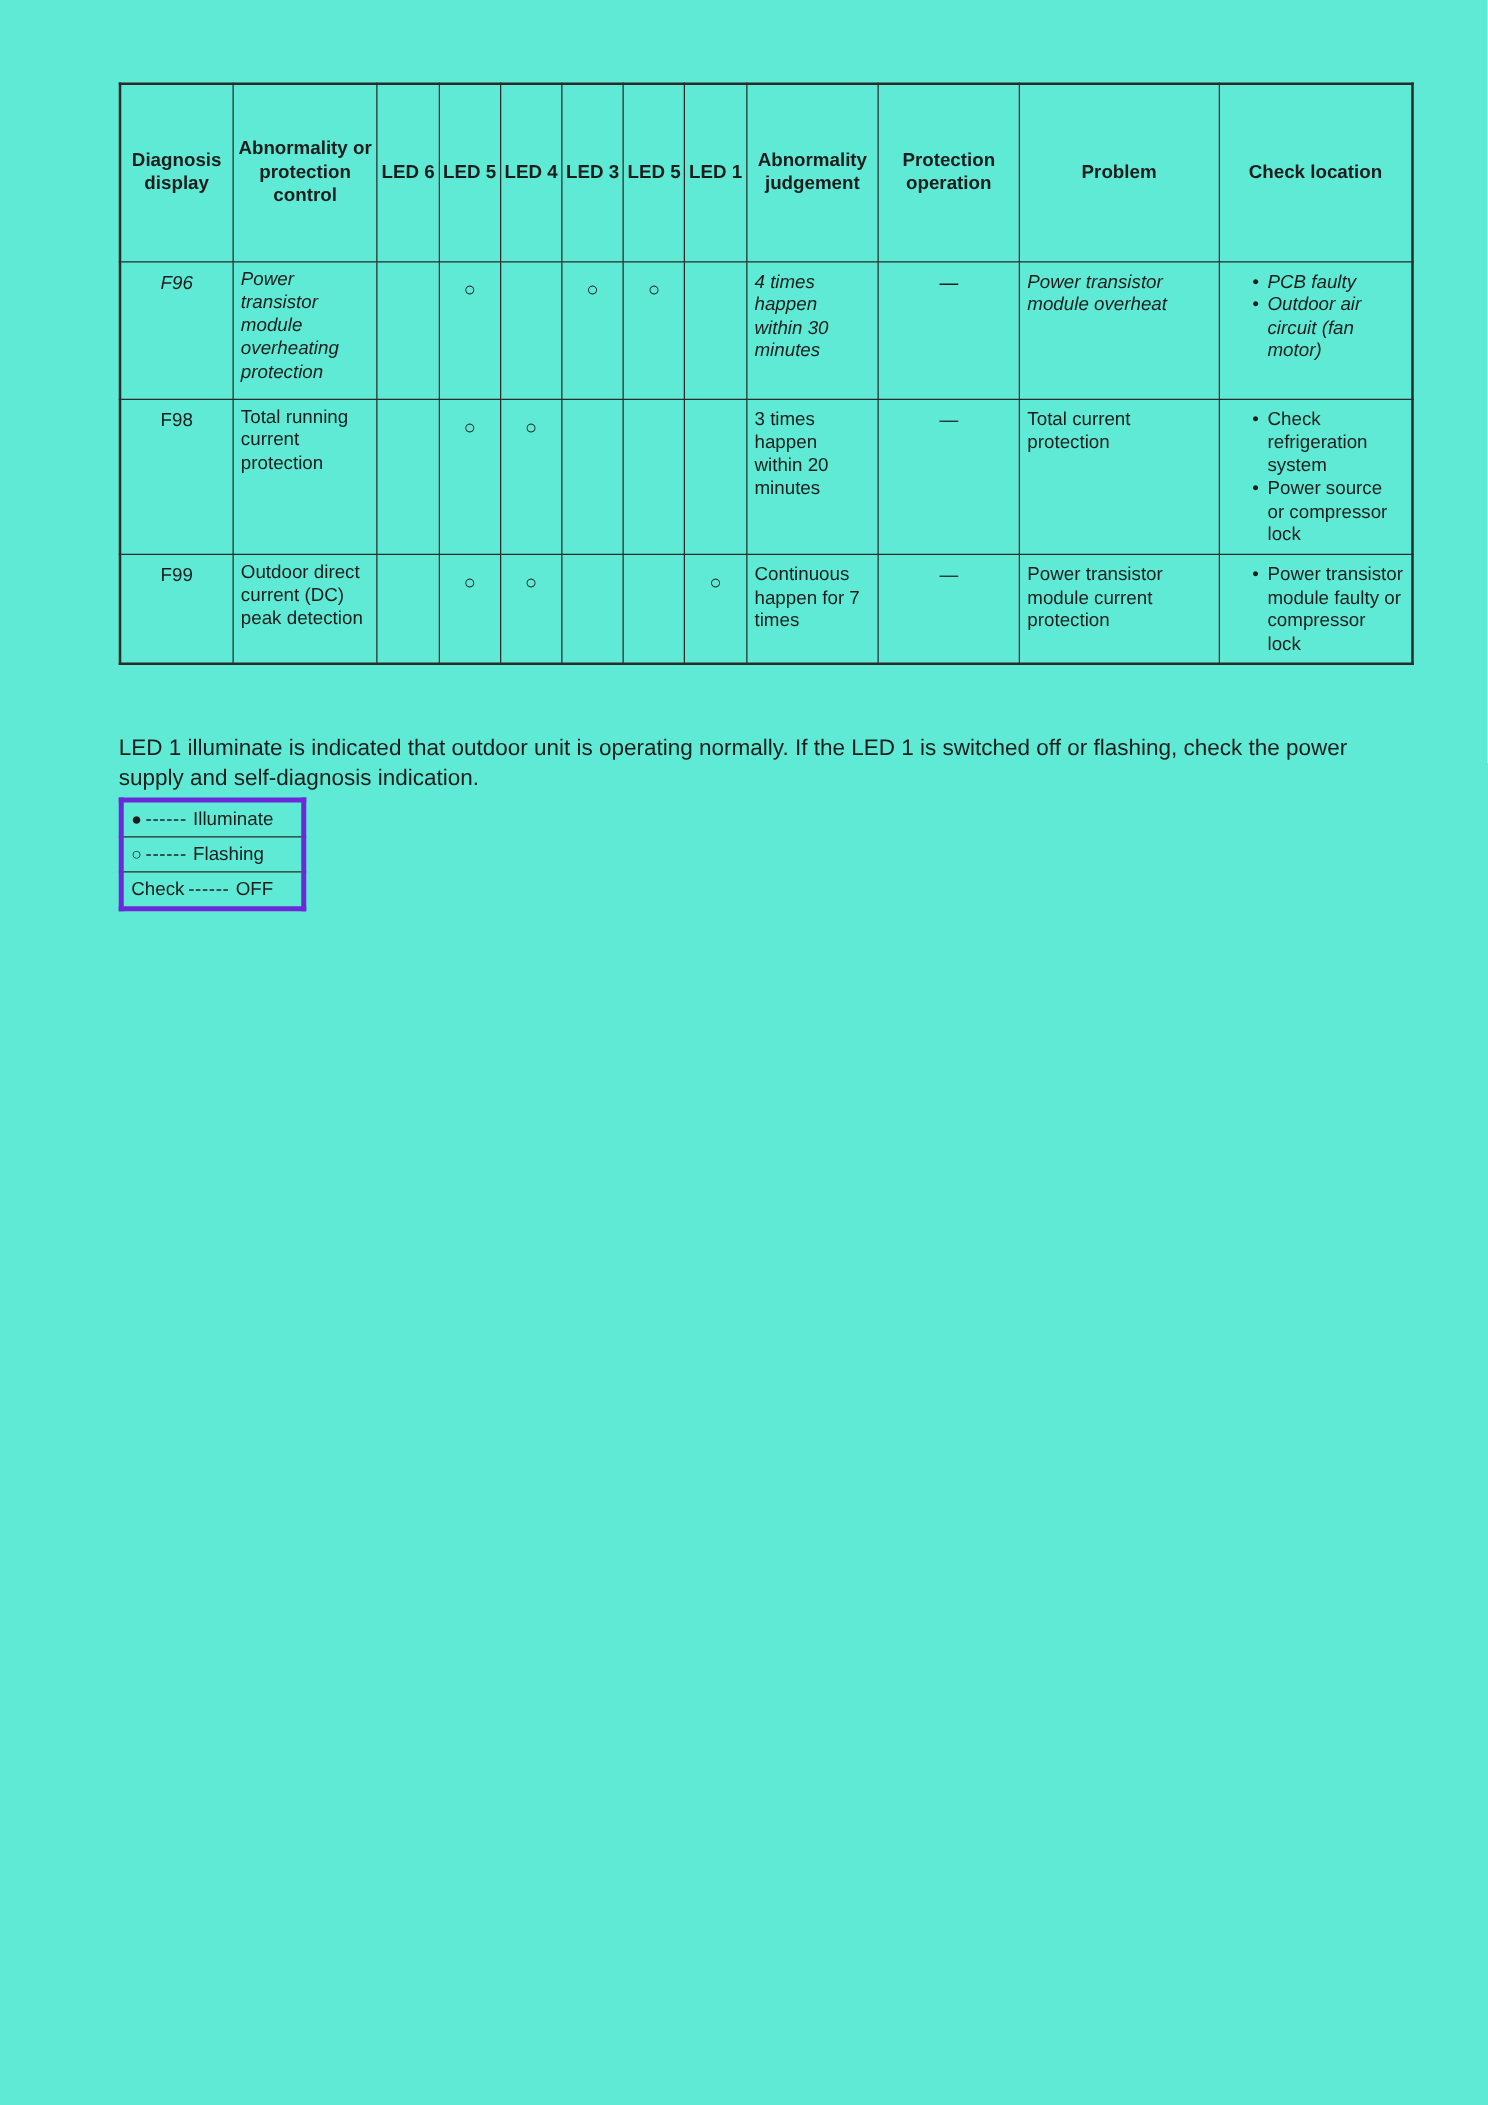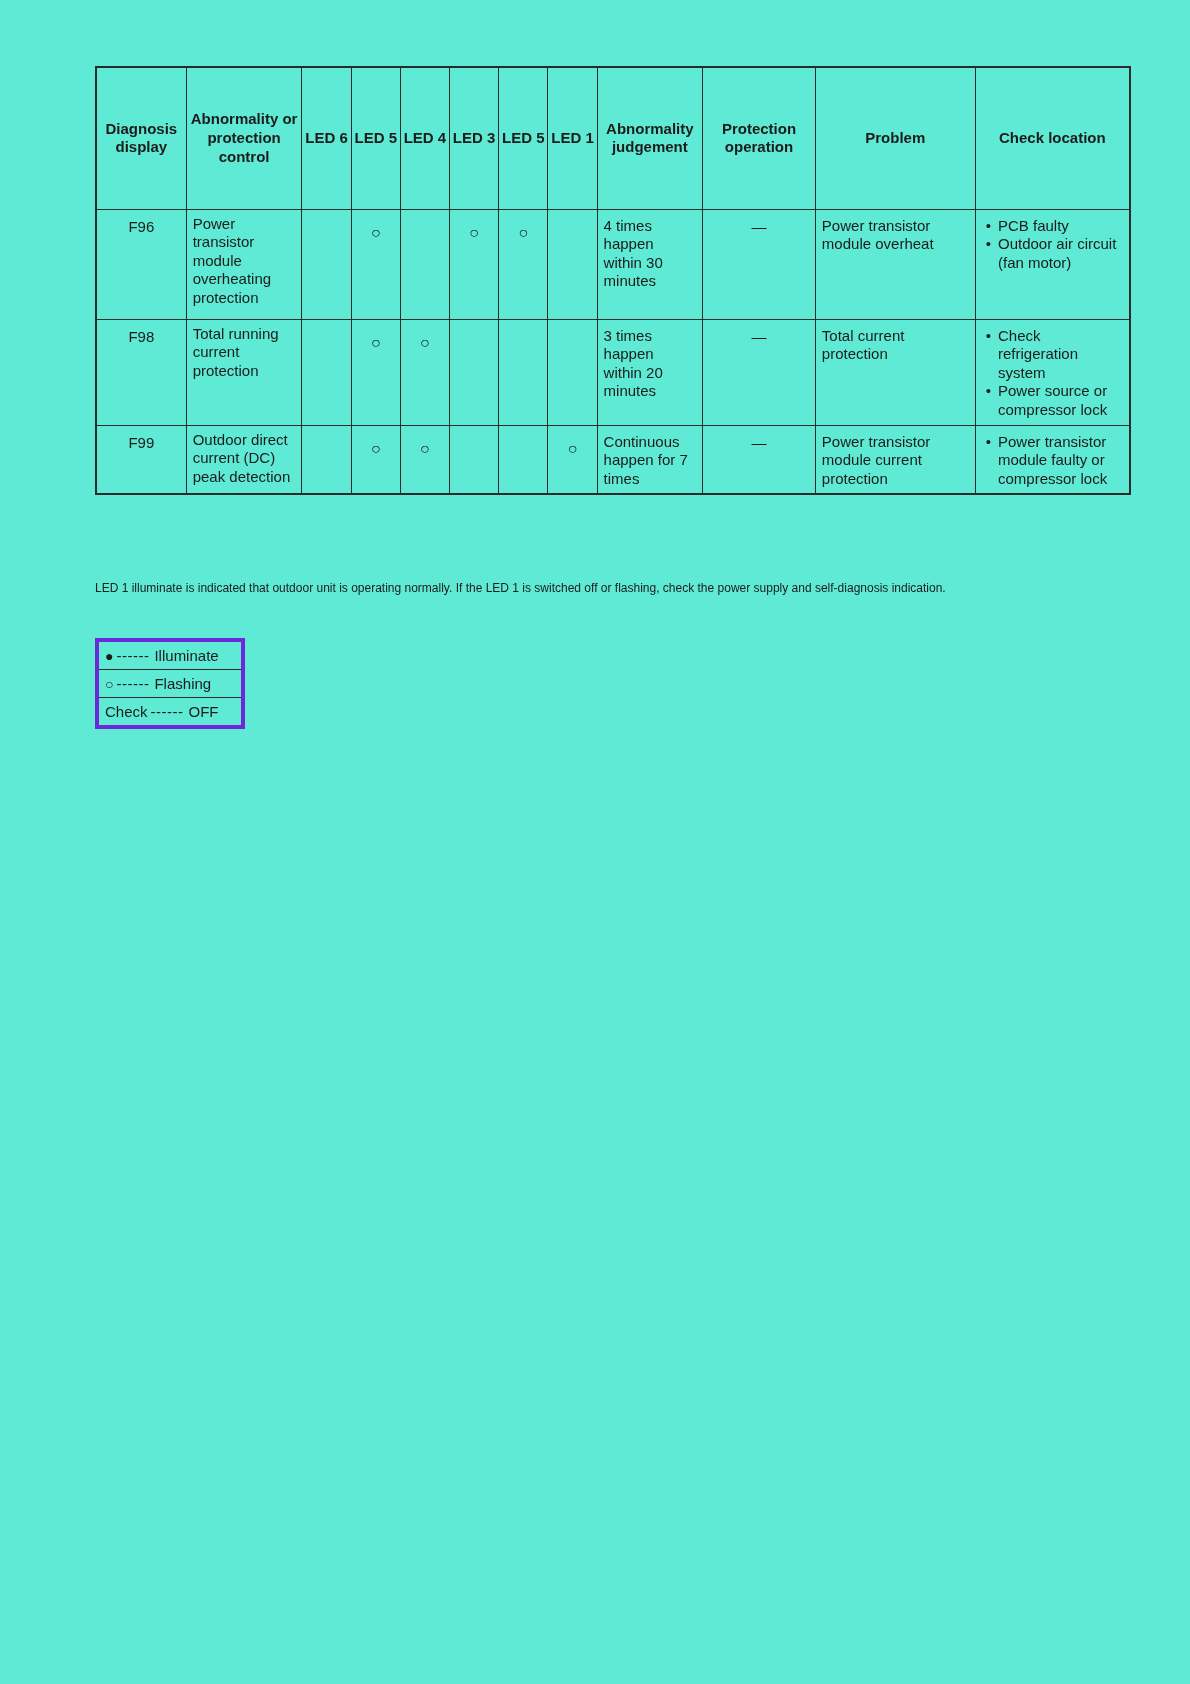--- a/index.html
+++ b/index.html
@@ -44,39 +44,39 @@
   .col-led    { width: 48px; }
   .col-judge  { width: 103px; }
   .col-prot   { width: 110px; }
   .col-prob   { width: 156px; }
   .col-check  { width: 151px; }
 
   td.cell-code { text-align: center; padding-top: 8px; }
   td.cell-led  { text-align: center; padding-top: 13px; font-size: 16px; color: #222; }
   td.cell-prot { text-align: center; padding-top: 8px; }
   td.cell-judge, td.cell-prob { padding-top: 7px; margin-left: 30px; }
-  td.cell-check { padding-top: 7px; padding-left: 8px; }
+  td.cell-check { padding-top: 7px; padding-left: 24px; }
 
   .bullet-item {
     display: flex;
     align-items: flex-start;
   }
   .bullet-item::before {
     content: "\2022";
     flex: 0 0 auto;
     margin-right: 7px;
     margin-left: 2px;
   }
 
   .note {
     position: absolute;
     left: 95px;
     top: 568px;
     width: 985px;
-    font-size: 12px;
+    font-size: 18px;
     line-height: 1.35;
     color: #1c1c1c;
   }
 
   .legend {
     position: absolute;
     left: 95px;
     top: 638px;
     width: 150px;
     border-collapse: collapse;
@@ -125,21 +125,21 @@
         <th>LED 3</th>
         <th>LED 5</th>
         <th>LED 1</th>
         <th>Abnormality judgement</th>
         <th>Protection operation</th>
         <th>Problem</th>
         <th>Check location</th>
       </tr>
     </thead>
     <tbody>
-      <tr style="height:110px;">
+      <tr style="height:110px;font-style:italic;">
         <td class="cell-code">F96</td>
         <td class="cell-ctrl">Power transistor module overheating protection</td>
         <td class="cell-led"></td>
         <td class="cell-led">○</td>
         <td class="cell-led"></td>
         <td class="cell-led">○</td>
         <td class="cell-led">○</td>
         <td class="cell-led"></td>
         <td class="cell-judge">4 times happen within 30 minutes</td>
         <td class="cell-prot">—</td>

